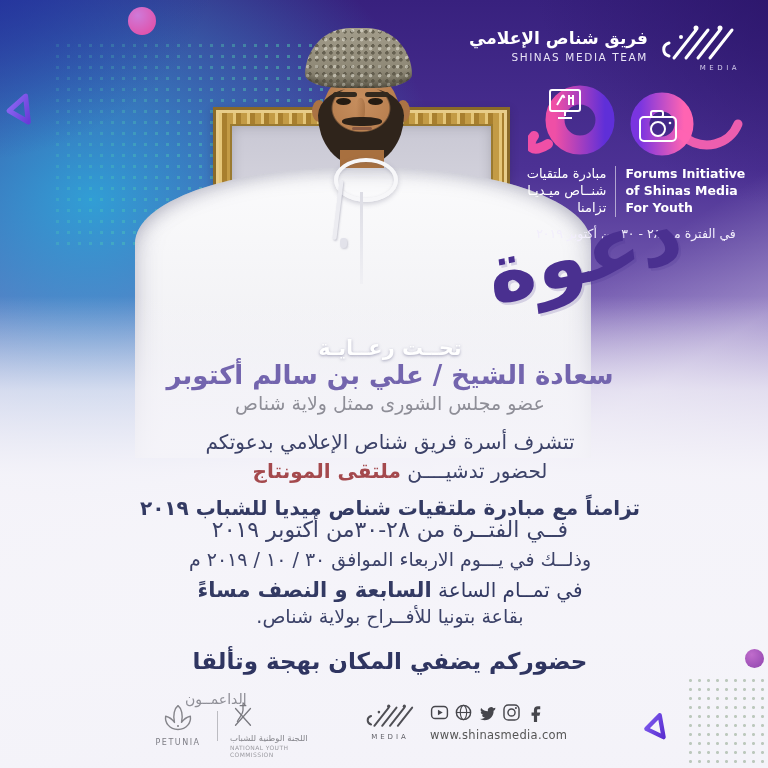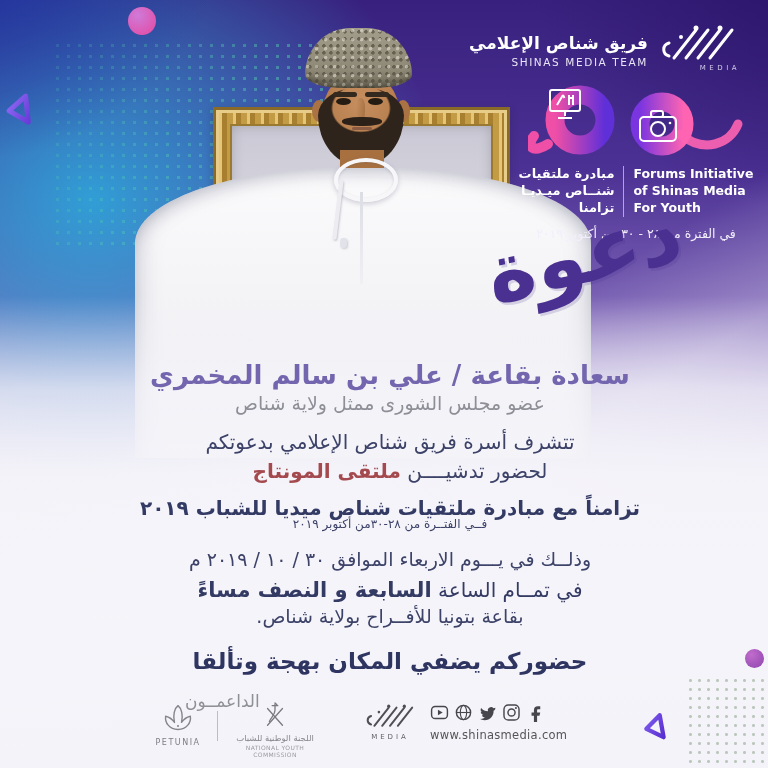--- a/index.html
+++ b/index.html
@@ -68,58 +68,58 @@
   .placket{left:360px;top:192px;width:3px;height:92px;z-index:4;
     background:linear-gradient(180deg,#dcdce4,#f0f0f4);}
   .tassel{left:336px;top:180px;width:4px;height:60px;border-radius:3px;z-index:4;
     background:#ececf1;box-shadow:1px 1px 2px rgba(110,110,135,.35);transform:rotate(7deg);}
   .tassel-tip{left:340px;top:238px;width:7px;height:10px;border-radius:40%;background:#e2e2ea;z-index:4;
     box-shadow:1px 1px 2px rgba(110,110,135,.3);}
   .fade{left:0;top:296px;width:768px;height:472px;z-index:5;
     background:linear-gradient(180deg, rgba(246,245,250,0) 0%, rgba(246,245,250,.72) 20%,
       rgba(246,245,250,.95) 38%, rgba(244,243,249,.92) 100%);}
   
-  .header{right:28px;top:20px;z-index:7;display:flex;align-items:center;gap:8px;}
+  .header{right:28px;top:20px;z-index:7;display:flex;align-items:flex-start;gap:8px;}
   .header-text{text-align:right;padding-top:8px;}
   .header-title-ar{color:#fff;font-size:17px;font-weight:bold;}
   .header-title-en{color:#e9e5f6;font-size:10.5px;letter-spacing:1.6px;margin-top:3px;}
   .mark{color:#fff;}
   .mark-media{font-size:7px;letter-spacing:3.5px;color:#d4cdec;text-align:right;margin-top:-6px;}
   
   .forums{right:10px;top:84px;width:244px;z-index:7;text-align:center;}
   .forums-rows{display:flex;justify-content:center;align-items:stretch;gap:9px;margin-top:0;}
-  .forums-ar{color:#fff;font-size:13px;font-weight:bold;line-height:1.3;text-align:right;direction:rtl;}
+  .forums-ar{color:#fff;font-size:13px;font-weight:normal;line-height:1.3;text-align:right;direction:rtl;}
   .forums-divider{width:1px;background:rgba(255,255,255,.55);}
   .forums-en{color:#fff;font-size:12.5px;font-weight:bold;line-height:1.35;text-align:left;}
   .forums-date{color:#f2eefc;font-size:12.5px;margin-top:9px;}
   
   .invitation{right:84px;top:206px;z-index:7;font-size:82px;font-weight:bold;color:#4a3090;
     transform:rotate(-13deg) skewX(-6deg);text-shadow:2px 3px 0 rgba(74,48,144,.18);}
   
   .col{left:134px;width:512px;text-align:center;z-index:7;}
   .t-under{top:336px;font-size:21px;font-weight:bold;color:#fff;letter-spacing:1px;
     text-shadow:0 1px 3px rgba(90,90,130,.5);}
   .t-name{top:360px;font-size:26px;font-weight:bold;color:#7365ae;}
   .t-role{top:392px;font-size:19px;color:#8e8e97;}
   .t-l1{top:430px;font-size:20px;color:#3c4268;}
   .t-l2{top:459px;font-size:20px;color:#3c4268;}
   .t-l2 .hl{color:#a4494d;font-weight:bold;margin-left:20px;}
   .t-l3{top:471px;font-size:20px;font-weight:bold;color:#333a63;margin-top:25px;}
-  .t-l4{top:517px;font-size:12px;color:#3c4268;text-align:center;}
+  .t-l4{top:517px;font-size:22px;color:#3c4268;text-align:center;}
   .t-l5{top:548px;font-size:19px;color:#3c4268;}
   .t-l6{top:578px;font-size:20px;color:#333a63;}
   .t-l6 b{font-size:21px;}
   .t-l7{top:605px;font-size:19px;color:#3c4268;}
   .t-close{top:648px;font-size:23px;font-weight:bold;color:#2f3561;}
   
-  .sponsors-label{left:185px;top:691px;font-size:17px;color:#8f8f97;z-index:7;}
+  .sponsors-label{left:185px;top:691px;font-size:14px;color:#8f8f97;z-index:7;}
   .petunia{left:150px;top:703px;width:56px;text-align:center;z-index:7;color:#85858b;}
   .petunia-label{font-size:8px;letter-spacing:1.5px;color:#7c7c84;margin-top:1px;}
   .vline{left:217px;top:711px;width:1px;height:30px;background:#bcbcc2;z-index:7;}
-  .nyc{left:230px;top:701px;width:90px;text-align:center;z-index:7;color:#7a7a80;}
+  .nyc{left:230px;top:701px;width:90px;text-align:left;z-index:7;color:#7a7a80;}
   .nyc-ar{font-size:8.5px;color:#87878d;margin-top:0;}
   .nyc-en{font-size:6px;letter-spacing:.4px;color:#9a9aa0;margin-top:1px;}
   .shinas-foot{left:358px;top:701px;width:64px;text-align:center;z-index:7;color:#4f4f55;}
   .shinas-foot-label{font-size:7px;letter-spacing:3px;color:#5f5f66;margin-top:-2px;}
   .social{left:430px;top:703px;z-index:7;display:flex;gap:5px;color:#46464c;}
   .social svg{display:block;}
   .url{left:430px;top:728px;font-size:11.5px;color:#555;z-index:7;letter-spacing:.3px;}
 </style>
 </head>
 <body>
@@ -242,21 +242,22 @@
         <div>Forums Initiative</div>
         <div>of Shinas Media</div>
         <div>For Youth</div>
       </div>
     </div>
     <div class="forums-date ar">في الفترة من ٢٨ - ٣٠ من أكتوبر ٢٠١٩</div>
   </div>
 
   <div class="abs invitation ar">دعوة</div>
 
-  <div class="abs col t-name ar">سعادة بقاعة / علي بن سالم المخمري</div>
+  <div class="abs col t-under ar">تحــت رعــايـة</div>
+  <div class="abs col t-name ar">سعادة الشيخ / علي بن سالم أكتوبر</div>
   <div class="abs col t-role ar">عضو مجلس الشورى ممثل ولاية شناص</div>
   <div class="abs col t-l1 ar">تتشرف أسرة فريق شناص الإعلامي بدعوتكم</div>
   <div class="abs col t-l2 ar"><span>لحضور تدشيــــن </span><span class="hl">ملتقى المونتاج</span></div>
   <div class="abs col t-l3 ar">تزامناً مع مبادرة ملتقيات شناص ميديا للشباب ٢٠١٩</div>
   <div class="abs col t-l4 ar">فــي الفتــرة من ٢٨-٣٠من أكتوبر ٢٠١٩</div>
   <div class="abs col t-l5 ar">وذلــك في يـــوم الاربعاء الموافق ٣٠ / ١٠ / ٢٠١٩ م</div>
   <div class="abs col t-l7 ar">بقاعة بتونيا للأفــراح بولاية شناص.</div>
   <div class="abs col t-l6 ar"><span>في تمــام الساعة </span><b>السابعة و النصف مساءً</b></div>
   <div class="abs col t-close ar">حضوركم يضفي المكان بهجة وتألقا</div>
 

